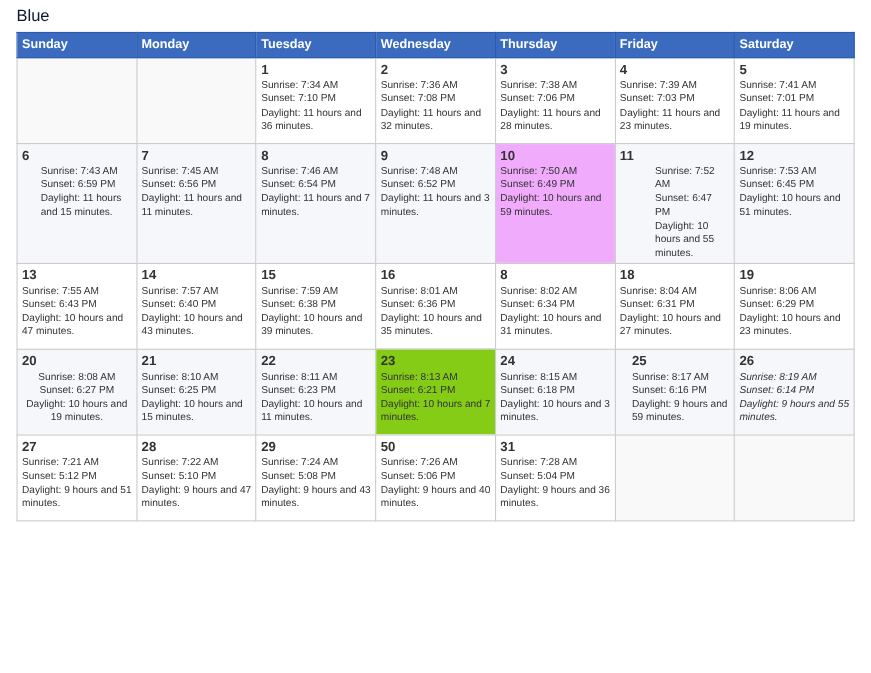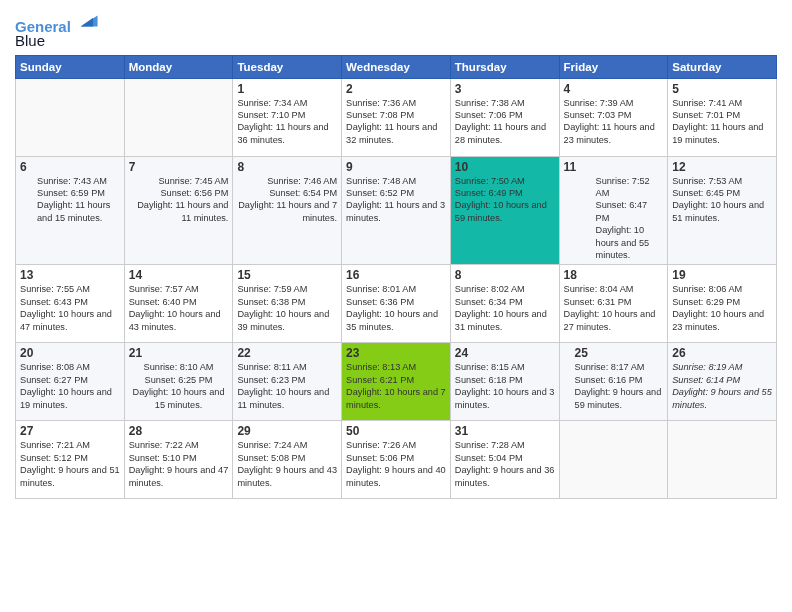--- a/index.html
+++ b/index.html
@@ -97,29 +97,20 @@
       background: #f9f9f9 !important;
     }
   </style>
 </head>
 <body>
 
 <div class="page">
   <div class="header">
     <div class="logo">
       <div>
-        <div style="display:flex;align-items:center;">
-          <div class="logo-text">
-            <span>General</span>
-            <svg class="logo-icon" viewBox="0 0 30 25">
-              <polygon points="5,20 28,5 28,20" fill="#4a90d9"></polygon>
-              <polygon points="5,20 22,8 22,20" fill="#2a6abf"></polygon>
-            </svg>
-          </div>
-        </div>
         <div style="font-size:15px;font-weight:normal;color:#0f172a;margin-top:-4px;">Blue</div>
       </div>
     </div>
     <div class="title-area">
       <div class="month-title"></div>
       <div class="location"></div>
     </div>
   </div>
 
   <table class="calendar-table">
@@ -171,37 +162,37 @@
         </tr>
         <tr>
           <td style="background: rgb(245, 247, 250);">
             <span class="day-number">6</span>
             <div class="cell-content" style="white-space: pre-line; margin-left: 17px;">Sunrise: 7:43 AM
 Sunset: 6:59 PM
 Daylight: 11 hours and 15 minutes.</div>
           </td>
           <td style="background: rgb(245, 247, 250);">
             <span class="day-number">7</span>
-            <div class="cell-content" style="white-space: pre-line; text-align: right;">Sunrise: 7:45 AM
+            <div class="cell-content" style="white-space: pre-line;">Sunrise: 7:45 AM
 Sunset: 6:56 PM
 Daylight: 11 hours and 11 minutes.</div>
           </td>
           <td style="background: rgb(245, 247, 250);">
             <span class="day-number">8</span>
-            <div class="cell-content" style="white-space: pre-line; text-align: right;">Sunrise: 7:46 AM
+            <div class="cell-content" style="white-space: pre-line;">Sunrise: 7:46 AM
 Sunset: 6:54 PM
 Daylight: 11 hours and 7 minutes.</div>
           </td>
           <td style="background: rgb(245, 247, 250);">
             <span class="day-number">9</span>
             <div class="cell-content" style="white-space: pre-line;">Sunrise: 7:48 AM
 Sunset: 6:52 PM
 Daylight: 11 hours and 3 minutes.</div>
           </td>
-          <td style="background: #14b8a6;">
+          <td style="background: #f0abfc;">
             <span class="day-number">10</span>
             <div class="cell-content" style="white-space: pre-line;">Sunrise: 7:50 AM
 Sunset: 6:49 PM
 Daylight: 10 hours and 59 minutes.</div>
           </td>
           <td style="background: rgb(245, 247, 250);">
             <span class="day-number">11</span>
             <div class="cell-content" style="white-space: pre-line; margin-left: 32px;">Sunrise: 7:52 AM
 Sunset: 6:47 PM
 Daylight: 10 hours and 55 minutes.</div>
@@ -253,27 +244,27 @@
           <td>
             <span class="day-number">19</span>
             <div class="cell-content" style="white-space: pre-line;">Sunrise: 8:06 AM
 Sunset: 6:29 PM
 Daylight: 10 hours and 23 minutes.</div>
           </td>
         </tr>
         <tr>
           <td style="background: rgb(245, 247, 250);">
             <span class="day-number">20</span>
-            <div class="cell-content" style="white-space: pre-line;">Sunrise: 8:08 AM
+            <div class="cell-content" style="white-space: pre-line; text-align: center;">Sunrise: 8:08 AM
 Sunset: 6:27 PM
 Daylight: 10 hours and 19 minutes.</div>
           </td>
           <td style="background: rgb(245, 247, 250);">
             <span class="day-number">21</span>
-            <div class="cell-content" style="white-space: pre-line; text-align: center;">Sunrise: 8:10 AM
+            <div class="cell-content" style="white-space: pre-line;">Sunrise: 8:10 AM
 Sunset: 6:25 PM
 Daylight: 10 hours and 15 minutes.</div>
           </td>
           <td style="background: rgb(245, 247, 250);">
             <span class="day-number">22</span>
             <div class="cell-content" style="white-space: pre-line;">Sunrise: 8:11 AM
 Sunset: 6:23 PM
 Daylight: 10 hours and 11 minutes.</div>
           </td>
           <td style="background: #84cc16;">

